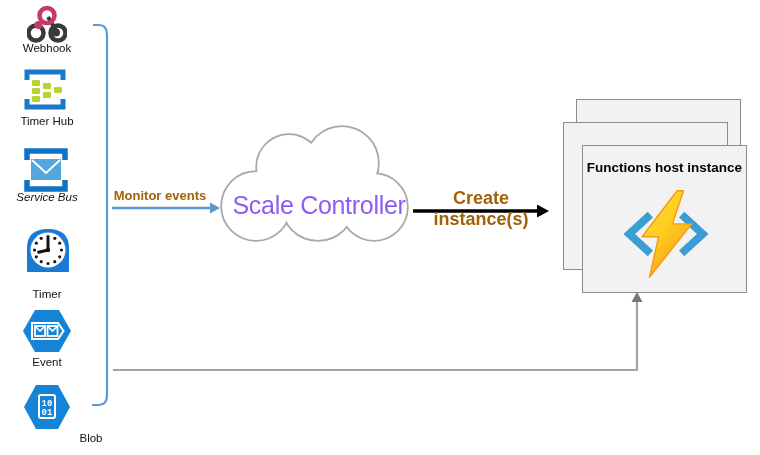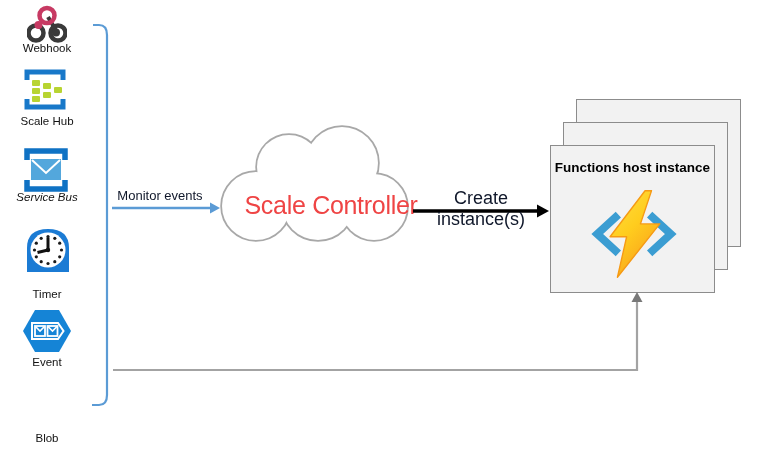--- a/index.html
+++ b/index.html
@@ -13,28 +13,28 @@
   }
   .abs { position: absolute; }
   .src-label {
     position: absolute;
     width: 94px; left: 0;
     text-align: center;
     font-size: 11.5px; color: #121212;
   }
   .flow-label {
     position: absolute;
-    font-size: 13px; font-weight: normal; color: #0f172a;
+    font-size: 13px; font-weight: bold; color: #a16207;
     text-align: center;
   }
   #scale-controller-label {
     position: absolute;
-    left: 236px; top: 191px; width: 190px;
-    text-align: center;
-    font-size: 25px; color: #ef4444;
+    left: 224px; top: 191px; width: 190px;
+    text-align: center;
+    font-size: 25px; color: #8b5cf6;
     letter-spacing: -0.3px;
   }
   .host-box {
     position: absolute;
     width: 165px; height: 148px;
     background: #f2f2f2;
     border: 1.5px solid #8c8c8c;
   }
   #host-title {
     position: absolute;
@@ -68,21 +68,21 @@
       <g fill="#b8d432">
         <rect x="8" y="11" width="8" height="6" rx="1"></rect>
         <rect x="8" y="19" width="8" height="6" rx="1"></rect>
         <rect x="8" y="27" width="8" height="6" rx="1"></rect>
         <rect x="19" y="14" width="8" height="6" rx="1"></rect>
         <rect x="19" y="23" width="8" height="6" rx="1"></rect>
         <rect x="30" y="18" width="8" height="6" rx="1"></rect>
       </g>
     </svg>
   </div>
-  <div class="src-label" style="top:115px;">Scale Hub</div>
+  <div class="src-label" style="top:115px;">Timer Hub</div>
 
   <div class="abs" style="left:23px; top:148px;">
     <svg width="46" height="44" viewBox="0 0 46 44">
       <path d="M4 12 V3 H42 V12" fill="none" stroke="#0f72c4" stroke-width="5.5"></path>
       <path d="M4 32 V41 H42 V32" fill="none" stroke="#0f72c4" stroke-width="5.5"></path>
       <rect x="8" y="11" width="30" height="21" fill="#53a7dc"></rect>
       <polyline points="9,12 23,25 37,12" fill="none" stroke="#ffffff" stroke-width="2"></polyline>
     </svg>
   </div>
   <div class="src-label" style="top:191px;font-style:italic;">Service Bus</div>
@@ -117,25 +117,33 @@
       <polygon points="13,1 37,1 49,22 37,43 13,43 1,22" fill="#1584d6"></polygon>
       <polygon points="10,14 36,14 41.5,22 36,30 10,30" fill="none" stroke="#ffffff" stroke-width="2"></polygon>
       <rect x="13" y="17" width="10" height="10" fill="none" stroke="#ffffff" stroke-width="1.8"></rect>
       <polyline points="13.5,17.5 18,22 22.5,17.5" fill="none" stroke="#ffffff" stroke-width="1.6"></polyline>
       <rect x="25.5" y="17" width="10" height="10" fill="none" stroke="#ffffff" stroke-width="1.8"></rect>
       <polyline points="26,17.5 30.5,22 35,17.5" fill="none" stroke="#ffffff" stroke-width="1.6"></polyline>
     </svg>
   </div>
   <div class="src-label" style="top:356px;">Event</div>
 
-  <div class="src-label" style="top:432px;">Blob</div>
+  <div class="abs" style="left:23px; top:384px;">
+    <svg width="48" height="46" viewBox="0 0 48 46">
+      <polygon points="13,1 35,1 47,23 35,45 13,45 1,23" fill="#1584d6"></polygon>
+      <rect x="16" y="11" width="16" height="23" rx="2" fill="#1584d6" stroke="#ffffff" stroke-width="2"></rect>
+      <text x="24" y="21.5" text-anchor="middle" font-family="Liberation Mono, monospace" font-size="9" font-weight="bold" fill="#ffffff">10</text>
+      <text x="24" y="31" text-anchor="middle" font-family="Liberation Mono, monospace" font-size="9" font-weight="bold" fill="#ffffff">01</text>
+    </svg>
+  </div>
+  <div class="src-label" style="top:432px;margin-left:44px;">Blob</div>
 
   <div class="host-box" style="left:576px; top:99px;"></div>
   <div class="host-box" style="left:563px; top:122px;"></div>
-  <div class="host-box" style="left:550px; top:145px;">
+  <div class="host-box" style="left:582px; top:145px;">
     <div id="host-title">Functions host instance</div>
     <div class="abs" style="left:37px; top:44px;">
       <svg width="92" height="88" viewBox="0 0 100 94">
         <defs>
           <linearGradient id="boltGrad" x1="0" y1="0" x2="0.6" y2="1">
             <stop offset="0" stop-color="#ffdf43"></stop>
             <stop offset="0.5" stop-color="#ffcd1e"></stop>
             <stop offset="1" stop-color="#f9a11b"></stop>
           </linearGradient>
         </defs>

